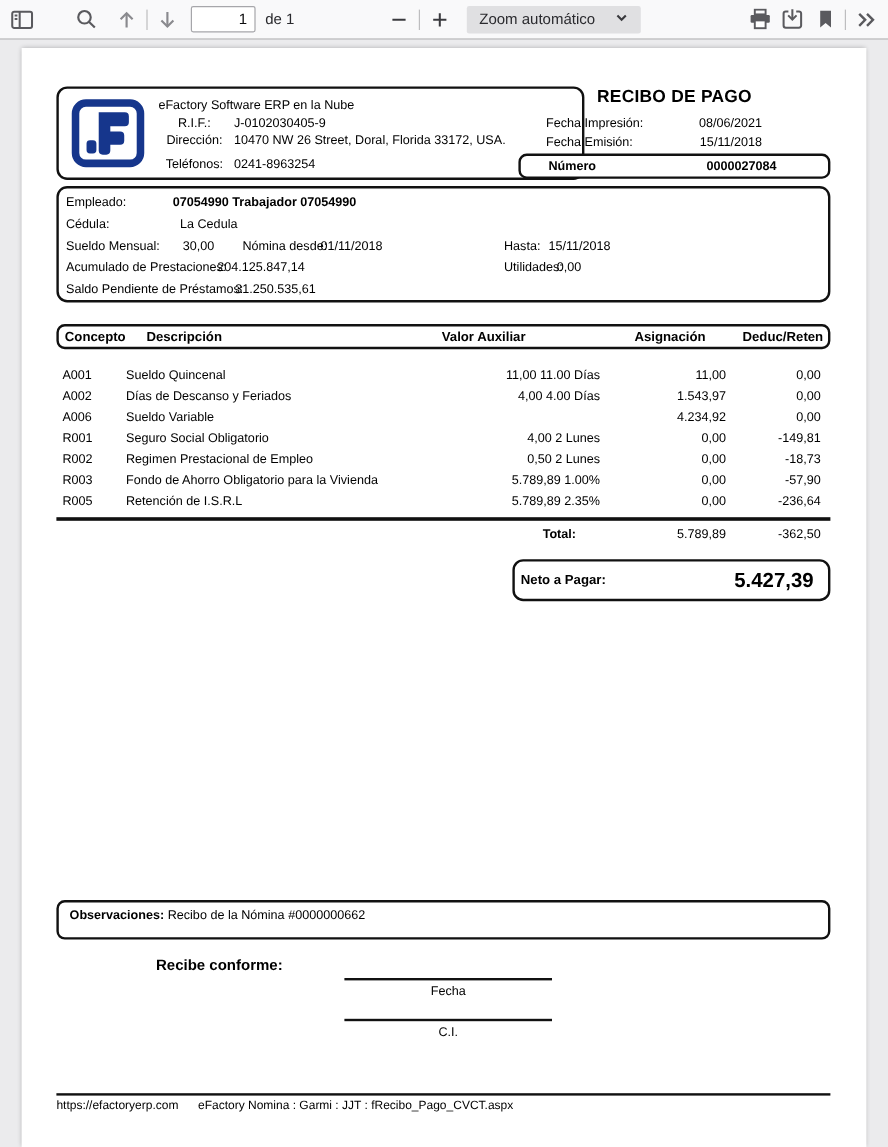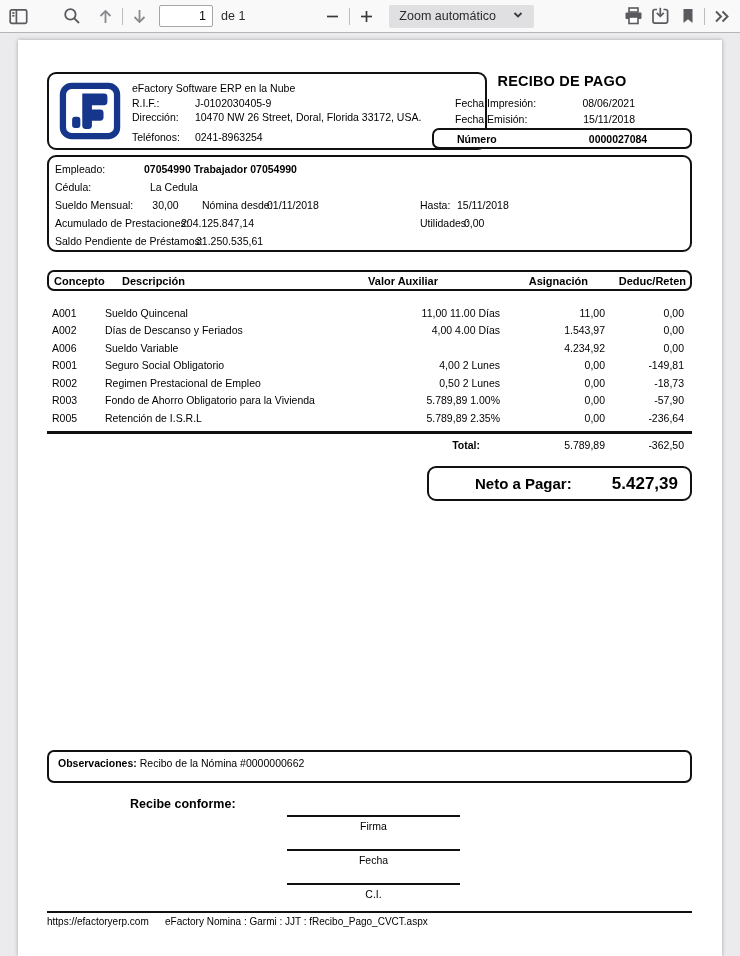--- a/index.html
+++ b/index.html
@@ -35,21 +35,21 @@
   .viewer { height:923px; overflow:hidden; }
   .page {
     width:704px; height:916px; margin:7px auto 0; background:#fff; position:relative;
     box-shadow:0 0 4px rgba(0,0,0,.3);
     font-size:10.5px; color:#000;
   }
   .abs { position:absolute; }
   .bx { border:2px solid #111; background:#fff; }
 
   
-  .company-box { left:29px; top:32px; width:440px; height:78px; border-radius:9px; }
+  .company-box { left:29px; top:32px; width:440px; height:78px; border-radius:9px;text-align:center; }
   .logo { position:absolute; left:10px; top:8px; }
   .co-line { position:absolute; left:83px; white-space:nowrap; }
   .co-label { display:inline-block; width:60px; }
 
   
   .rc-head { left:414px; top:33px; width:260px; height:78px; }
   .rc-title { position:absolute; left:0; top:0; width:100%; text-align:center; font-weight:bold; font-size:14.5px; letter-spacing:.2px; }
   .rc-row { position:absolute; left:0; width:100%; height:14px; }
   .rc-row .lbl { position:absolute; left:23px; }
   .rc-row .val { position:absolute; right:57px; }
@@ -71,21 +71,21 @@
   .v5 { padding-right:8px; }
   .rows { left:29px; top:264px; width:645px; }
   .trow { height:17.5px; }
   .total-rule { left:29px; top:391px; width:645px; height:2.5px; background:#111; }
   .total-row { left:29px; top:398px; width:645px; height:14px; }
   .total-row .c3 { font-weight:bold; padding-right:20px; }
   .total-row .v5 { padding-right:8px; }
 
   
   .net-box { left:409px; top:426px; width:265px; height:35px; border-radius:9px; display:flex; align-items:center; }
-  .net-box .lbl { font-weight:bold; font-size:15px; padding-left:28px;margin-left:18px; }
+  .net-box .lbl { font-weight:bold; font-size:11px; padding-left:5px; }
   .net-box .val { font-weight:bold; font-size:17px; margin-left:auto; padding-right:12px; }
 
   
   .obs-box { left:29px; top:710px; width:645px; height:33px; border-radius:7px; padding:5px 9px; }
   .obs-box b { font-weight:bold; }
 
   
   .recibe { left:112px; top:757px; font-weight:bold; font-size:12.5px; }
   .sig { left:269px; top:775px; width:173px; }
   .sig-item { border-top:2px solid #111; height:34px; text-align:center; padding-top:3px; }
@@ -346,21 +346,20 @@
       <span class="val">5.427,39</span>
     </div>
 
     <div class="abs bx obs-box">
       <b>Observaciones:</b>
       <span>Recibo de la Nómina #0000000662</span>
     </div>
 
     <div class="abs recibe">Recibe conforme:</div>
     <div class="abs sig">
-      <div class="sig-item">Firma</div>
       <div class="sig-item">Fecha</div>
       <div class="sig-item">C.I.</div>
     </div>
 
     <div class="abs foot-rule"></div>
     <div class="abs foot">
       <span class="url">https://efactoryerp.com</span>
       <span>eFactory Nomina : Garmi : JJT : fRecibo_Pago_CVCT.aspx</span>
     </div>
 

